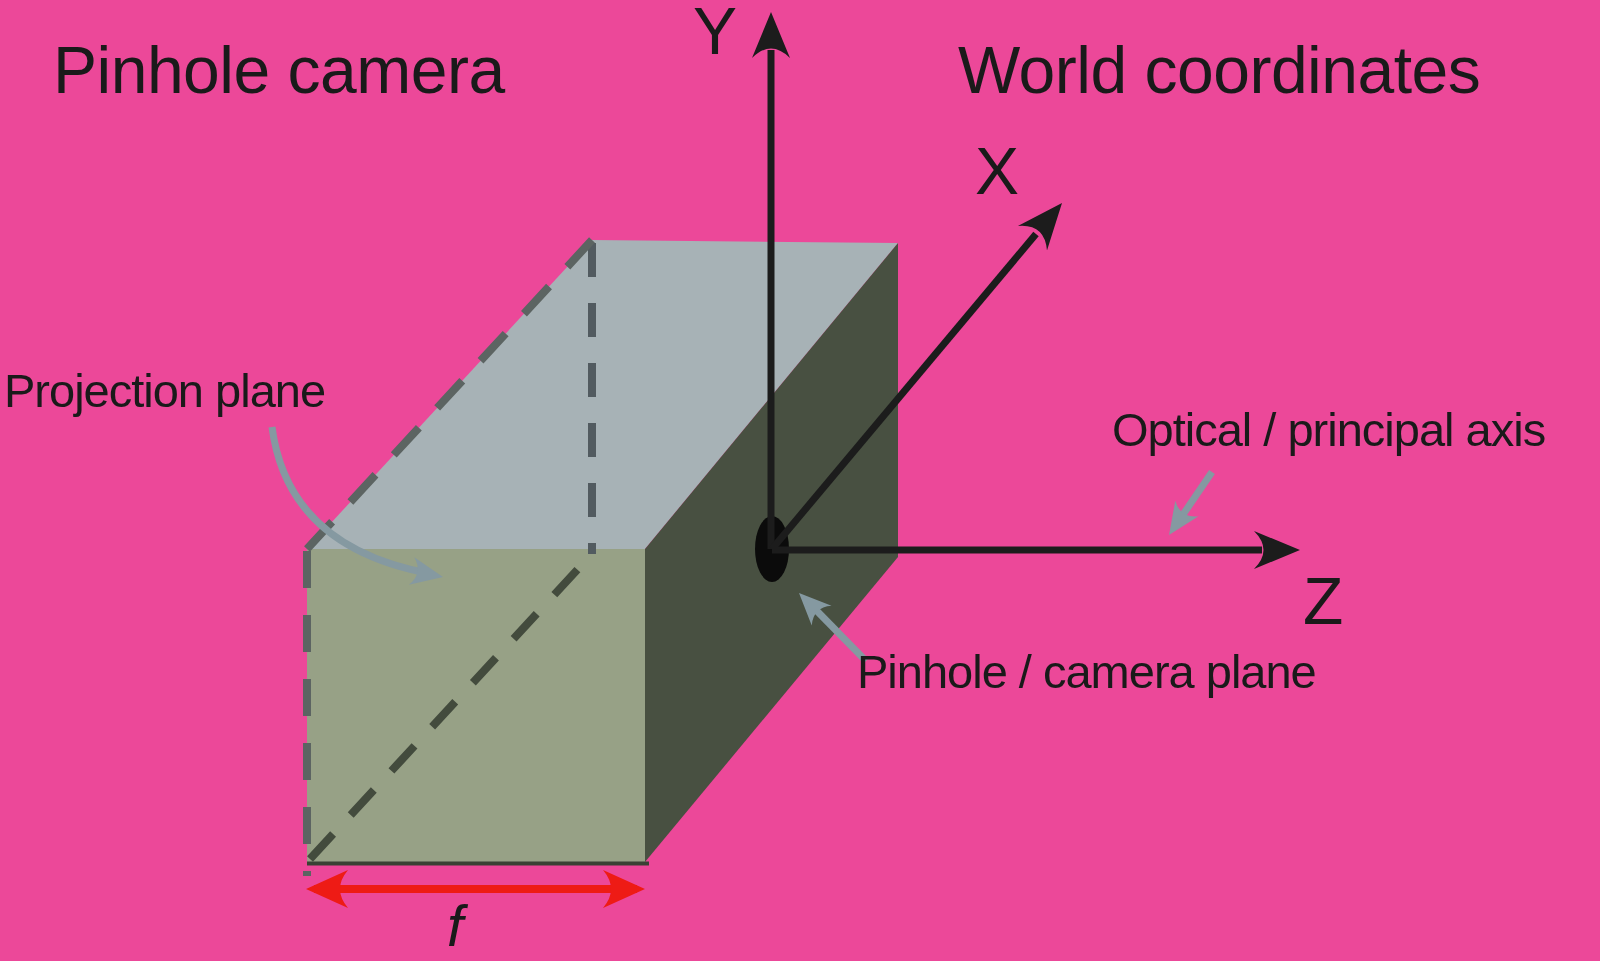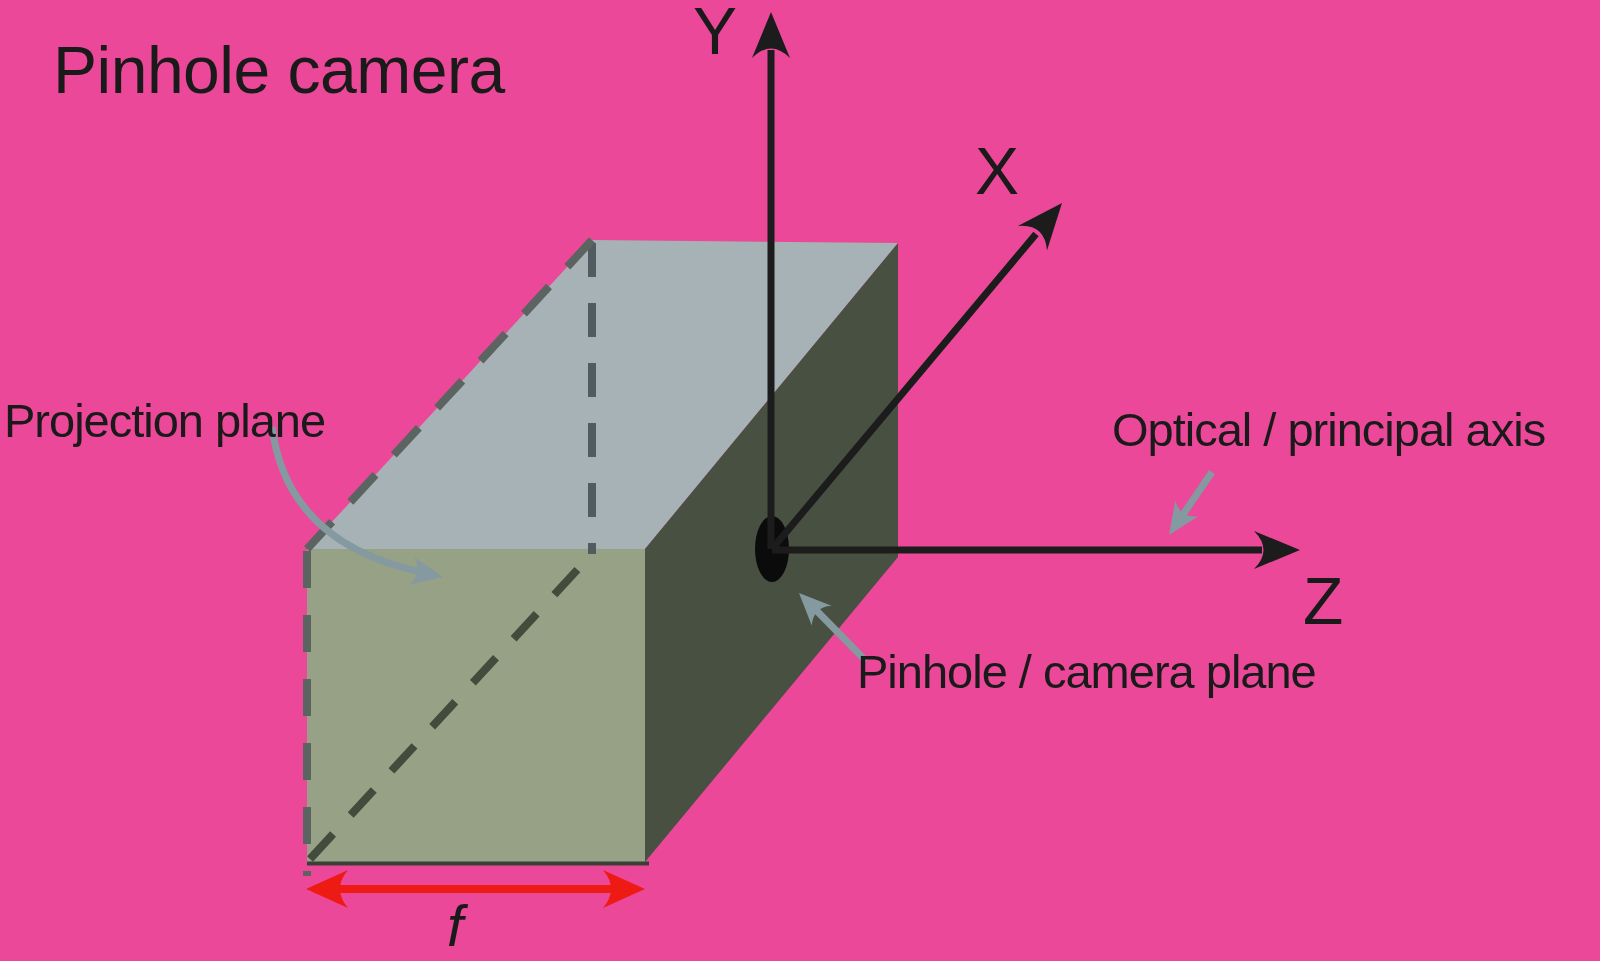--- a/index.html
+++ b/index.html
@@ -85,28 +85,29 @@
     <line x1="866" y1="661" x2="815" y2="609" stroke-width="7" stroke="#8599a1"></line>
     <path d="M0,0 L-32,14 Q-20,0 -32,-14 Z" transform="translate(799,593) rotate(-135)" fill="#8599a1"></path>
 
     <line x1="314" y1="889" x2="637" y2="889" stroke-width="8" stroke="#ee1b15"></line>
     <path d="M0,0 L-42,19 Q-26,0 -42,-19 Z" transform="translate(306,889) rotate(180)" fill="#ee1b15"></path>
     <path d="M0,0 L-42,19 Q-26,0 -42,-19 Z" transform="translate(645,889)" fill="#ee1b15"></path>
   </svg>
 
   <div class="lbl title" style="left:53px; top:37px;">Pinhole camera</div>
 
+  <div class="lbl title" style="left:958px; top:37px;">World coordinates</div>
 
   <div class="lbl axis-letter" style="left:693px; top:-2px;">Y</div>
 
   <div class="lbl axis-letter" style="left:975px; top:138px;">X</div>
 
   <div class="lbl axis-letter" style="left:1303px; top:568px;">Z</div>
 
-  <div class="lbl annot" style="left:4px; top:367px;margin-top:30px;">Projection plane</div>
+  <div class="lbl annot" style="left:4px; top:367px;">Projection plane</div>
 
   <div class="lbl annot" style="left:1112px; top:406px;">Optical / principal axis</div>
 
   <div class="lbl annot" style="left:857px; top:648px;">Pinhole / camera plane</div>
 
   <div class="lbl focal" style="left:447px; top:897px;">f</div>
 
 </div>
 
 </body></html>

